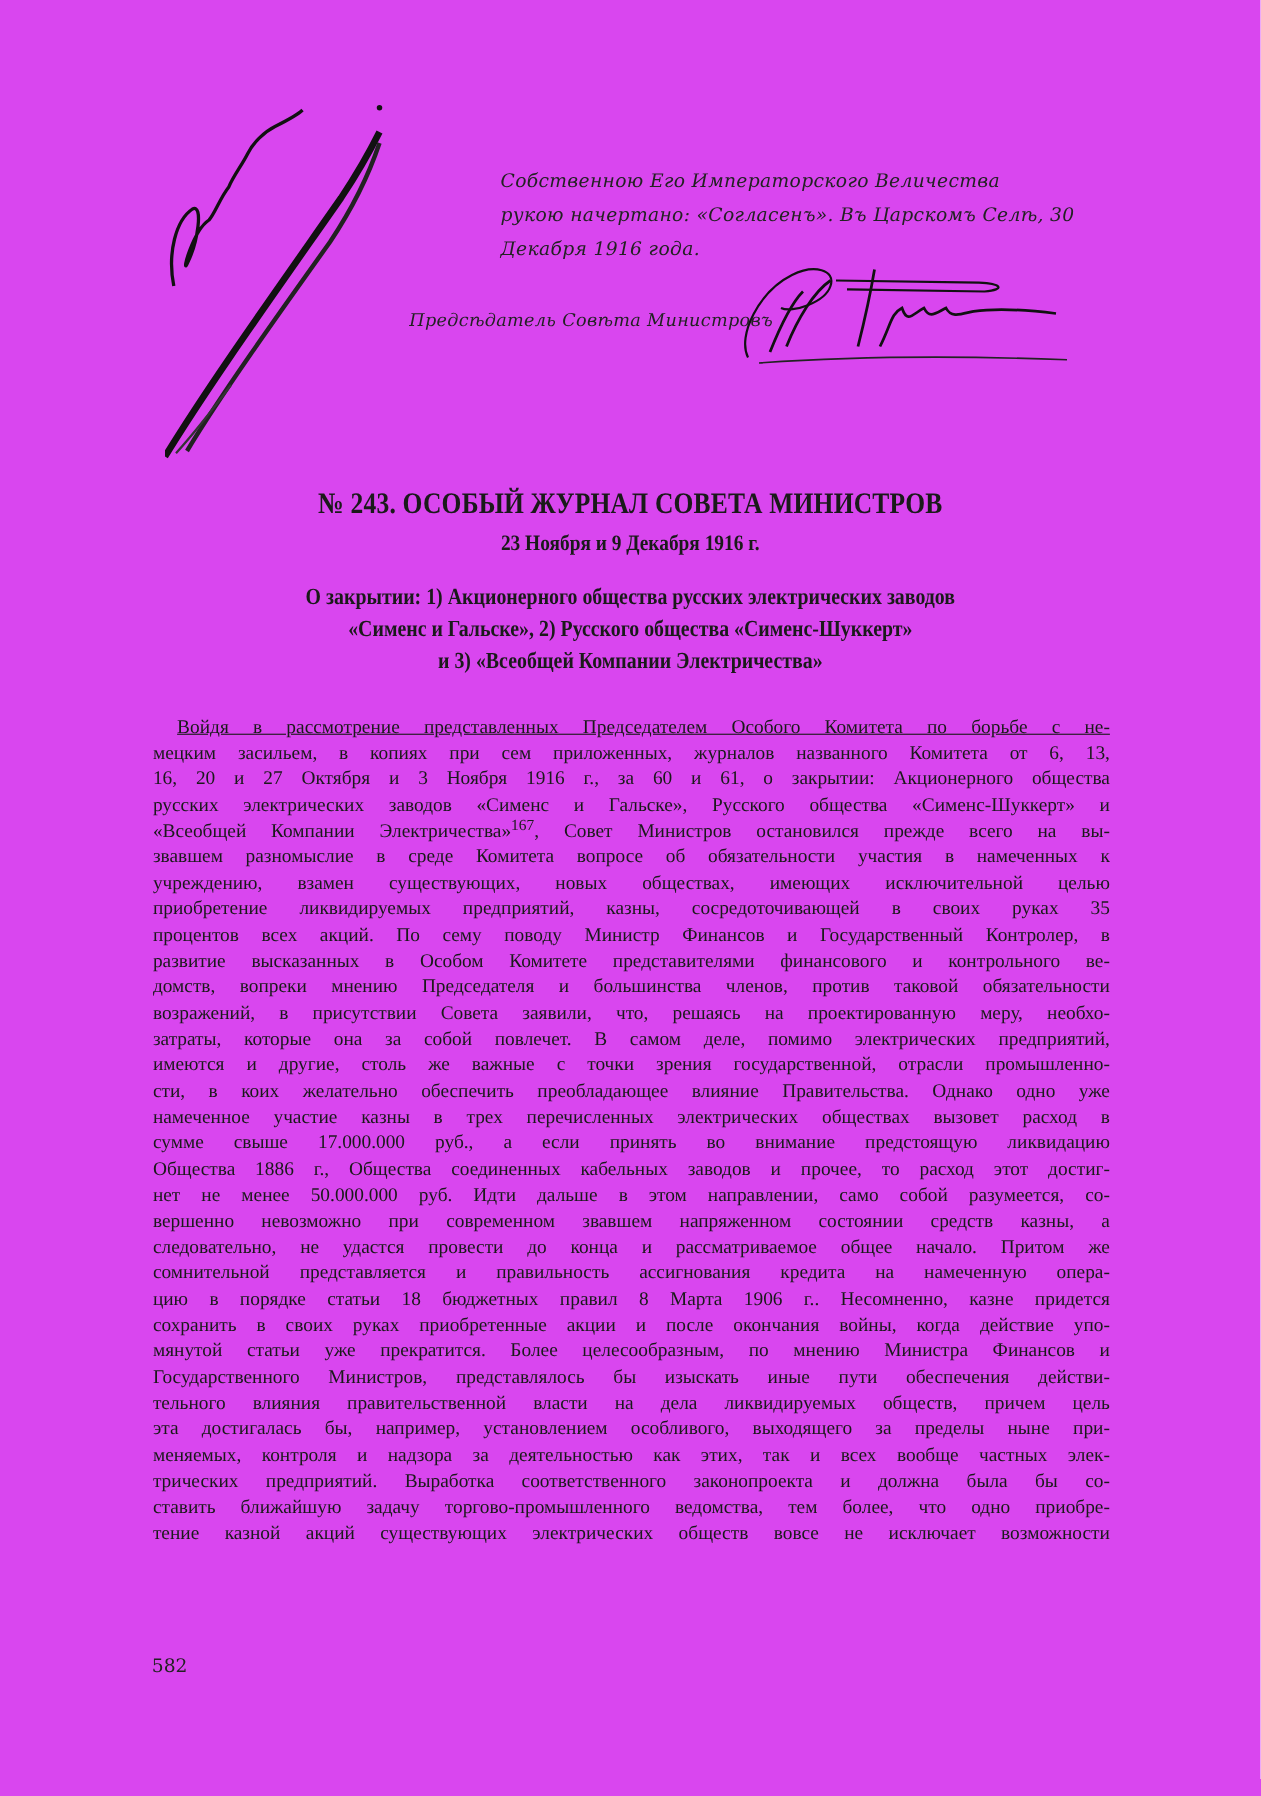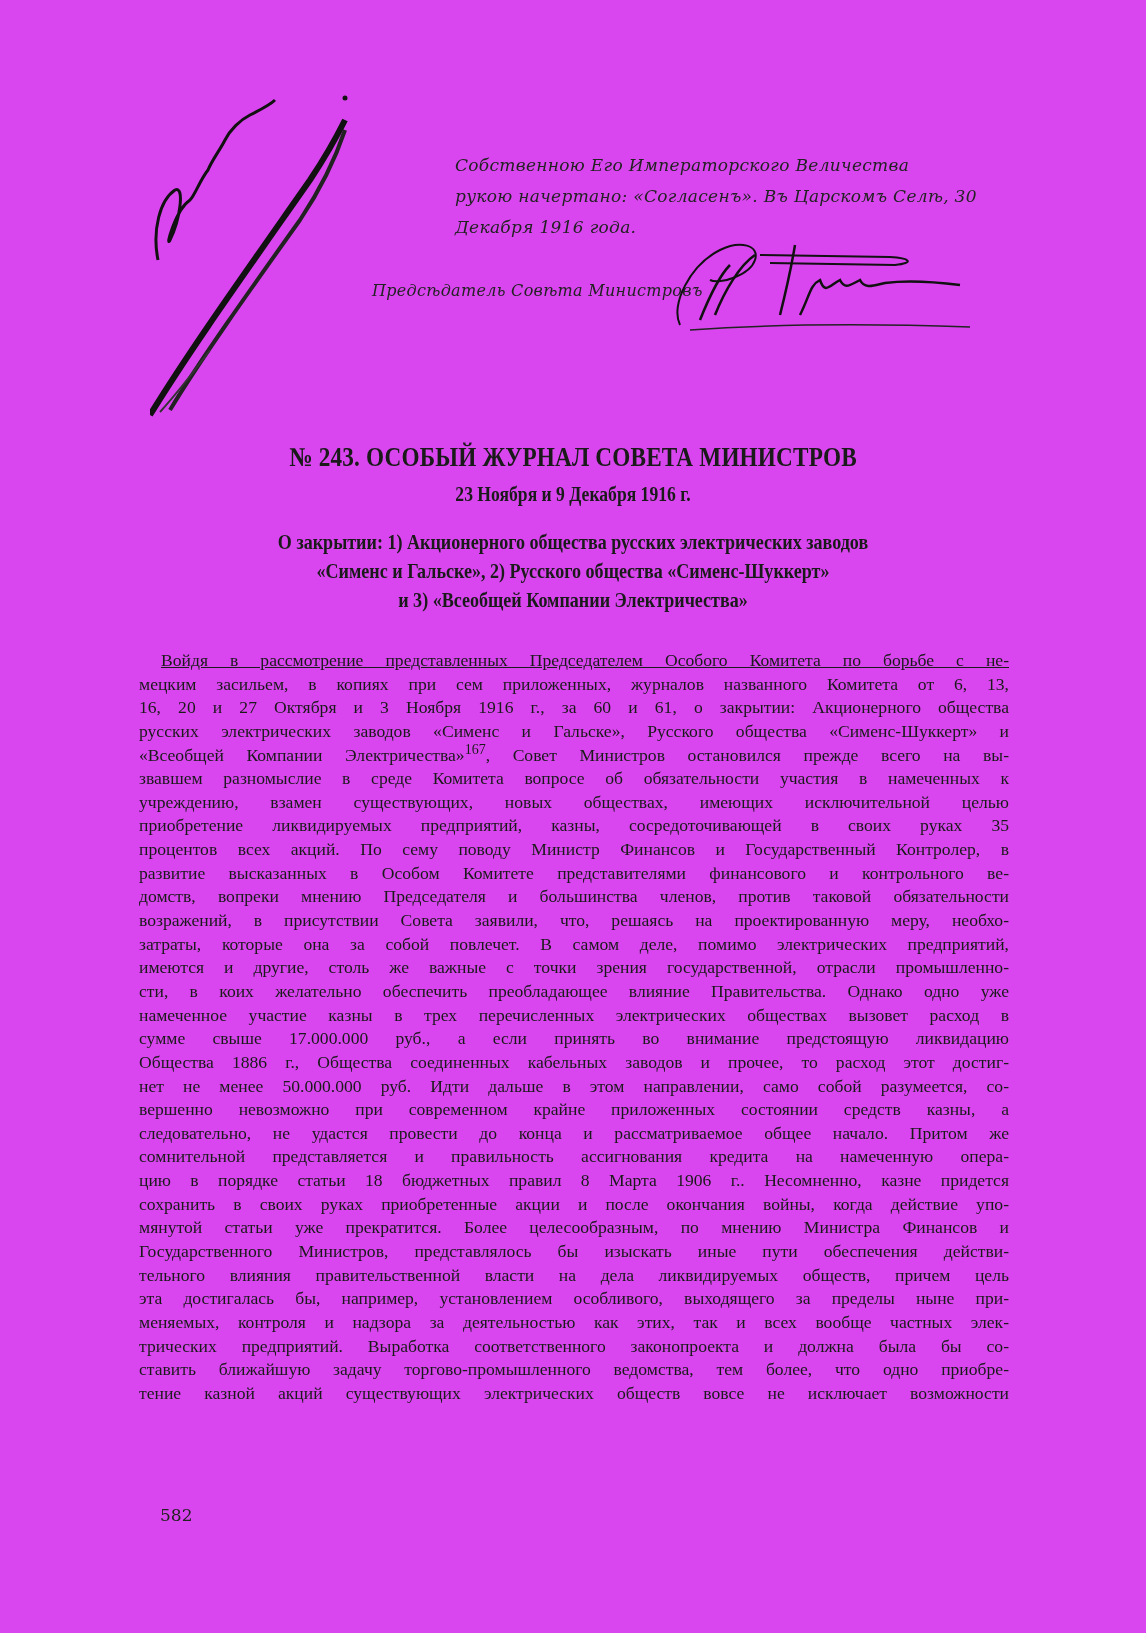--- a/index.html
+++ b/index.html
@@ -21,21 +21,21 @@
     .doc-date { position: absolute; left: 0; top: 483px; width: 1146px; text-align: center; font-family: "Liberation Serif", serif; font-weight: bold; font-size: 20px; transform: scaleX(0.88); transform-origin: center; }
     .doc-subject { position: absolute; left: 0; top: 528px; width: 1146px; text-align: center; font-family: "Liberation Serif", serif; font-weight: bold; font-size: 21px; line-height: 29px; transform: scaleX(0.86); transform-origin: center; }
     .doc-subject div { white-space: nowrap; }
 
     
     .body-text { position: absolute; left: 139px; top: 649px; width: 870px; font-family: "Liberation Serif", serif; font-size: 17.6px; line-height: 23.65px; text-align: justify; color: #1a1a1a; }
     .body-text .ln { display: block; text-align: justify; text-align-last: justify; white-space: nowrap; height: 23.65px; }
     .body-text .ln.first { padding-left: 22px; text-decoration: underline; }
     .body-text sup { font-size: 14px; line-height: 0; }
 
-    .page-number { position: absolute; left: 138px; top: 1505px; font-family: "DejaVu Serif", serif; font-size: 17px; color: #222; margin-left: 22px; }
+    .page-number { position: absolute; left: 138px; top: 1505px; font-family: "DejaVu Serif", serif; font-size: 17px; color: #222; }
   </style>
 </head>
 <body>
 
 <div class="page">
 
   <div class="resolution" title="">
     <svg viewBox="0 0 200 330">
       <path d="M8,170 C2,140 10,110 25,100 C35,95 30,130 20,150 C15,160 25,120 40,110 C45,105 50,90 58,80 C62,70 70,60 75,50 C80,40 90,30 100,25 C110,20 120,15 125,10" fill="none" stroke="#111" stroke-width="3"></path>
       <path d="M0,325 C40,260 90,190 160,90 C180,60 190,40 195,30" fill="none" stroke="#111" stroke-width="6"></path>
@@ -82,21 +82,21 @@
     <span class="ln">развитие высказанных в Особом Комитете представителями финансового и контрольного ве-</span>
     <span class="ln">домств, вопреки мнению Председателя и большинства членов, против таковой обязательности</span>
     <span class="ln">возражений, в присутствии Совета заявили, что, решаясь на проектированную меру, необхо-</span>
     <span class="ln">затраты, которые она за собой повлечет. В самом деле, помимо электрических предприятий,</span>
     <span class="ln">имеются и другие, столь же важные с точки зрения государственной, отрасли промышленно-</span>
     <span class="ln">сти, в коих желательно обеспечить преобладающее влияние Правительства. Однако одно уже</span>
     <span class="ln">намеченное участие казны в трех перечисленных электрических обществах вызовет расход в</span>
     <span class="ln">сумме свыше 17.000.000 руб., а если принять во внимание предстоящую ликвидацию</span>
     <span class="ln">Общества 1886 г., Общества соединенных кабельных заводов и прочее, то расход этот достиг-</span>
     <span class="ln">нет не менее 50.000.000 руб. Идти дальше в этом направлении, само собой разумеется, со-</span>
-    <span class="ln">вершенно невозможно при современном крайне приложенных состоянии средств казны, а</span>
+    <span class="ln">вершенно невозможно при современном звавшем напряженном состоянии средств казны, а</span>
     <span class="ln">следовательно, не удастся провести до конца и рассматриваемое общее начало. Притом же</span>
     <span class="ln">сомнительной представляется и правильность ассигнования кредита на намеченную опера-</span>
     <span class="ln">цию в порядке статьи 18 бюджетных правил 8 Марта 1906 г.. Несомненно, казне придется</span>
     <span class="ln">сохранить в своих руках приобретенные акции и после окончания войны, когда действие упо-</span>
     <span class="ln">мянутой статьи уже прекратится. Более целесообразным, по мнению Министра Финансов и</span>
     <span class="ln">Государственного Министров, представлялось бы изыскать иные пути обеспечения действи-</span>
     <span class="ln">тельного влияния правительственной власти на дела ликвидируемых обществ, причем цель</span>
     <span class="ln">эта достигалась бы, например, установлением особливого, выходящего за пределы ныне при-</span>
     <span class="ln">меняемых, контроля и надзора за деятельностью как этих, так и всех вообще частных элек-</span>
     <span class="ln">трических предприятий. Выработка соответственного законопроекта и должна была бы со-</span>

